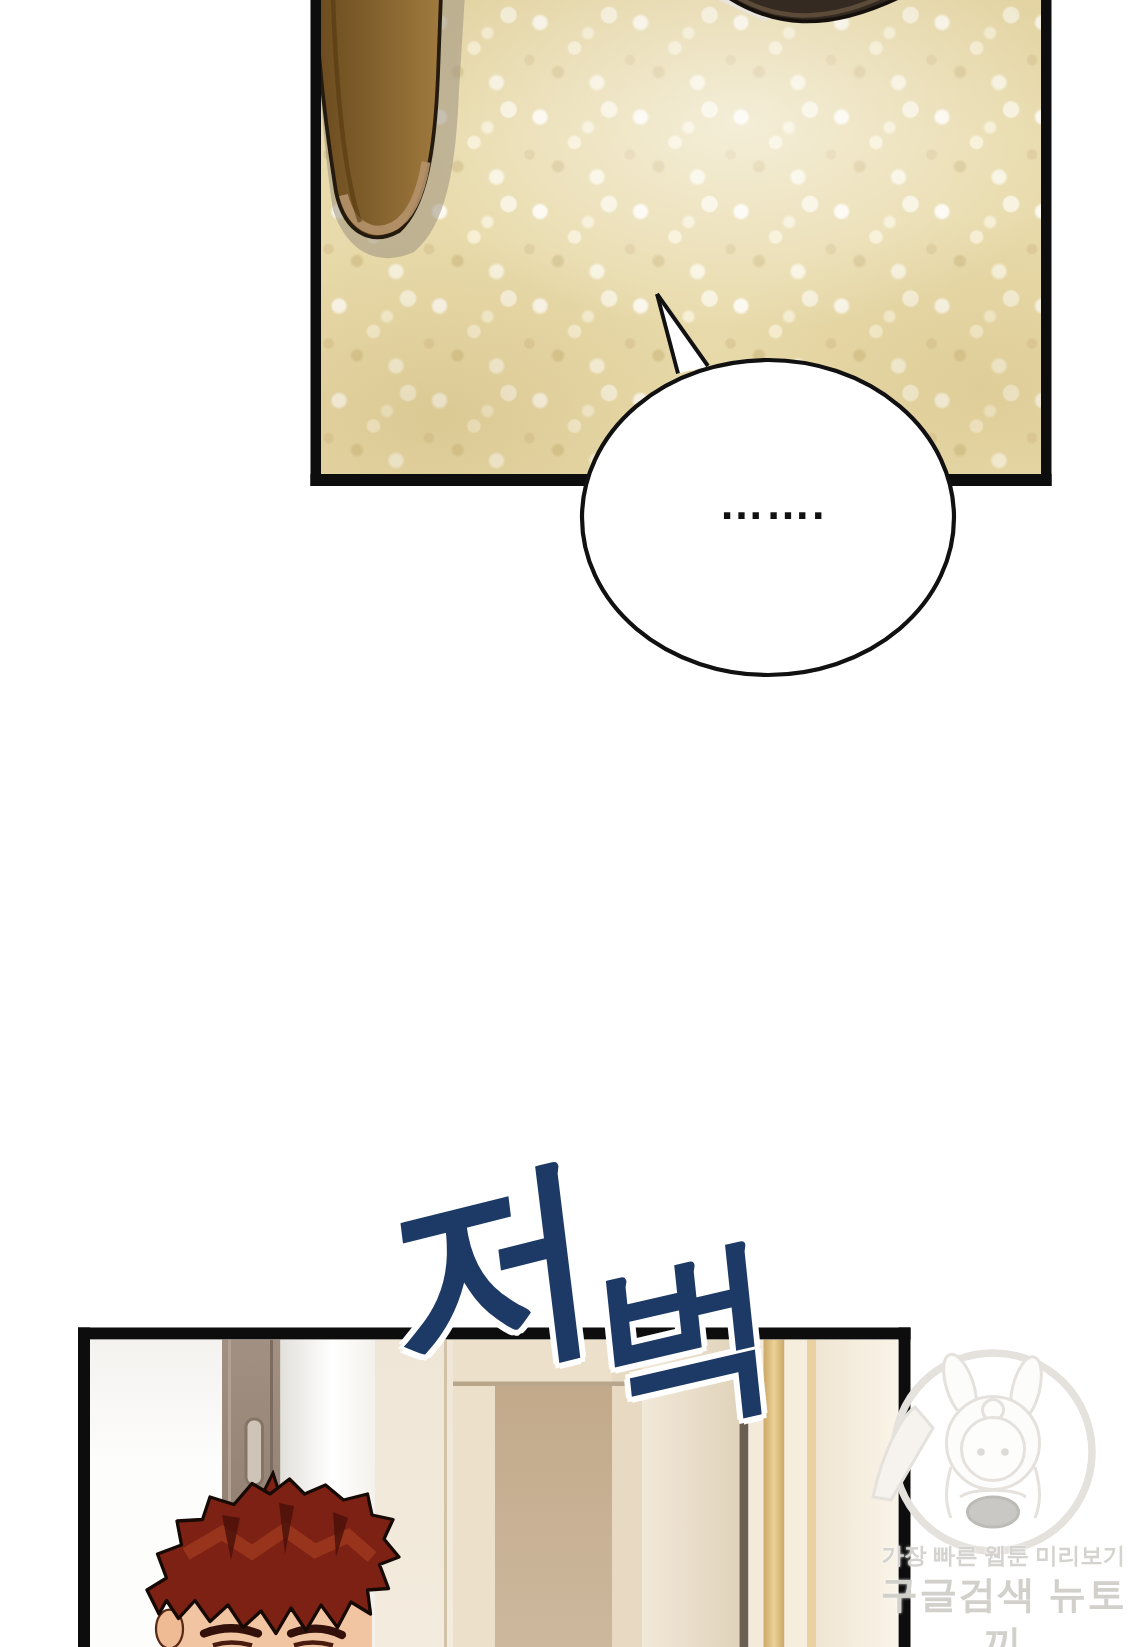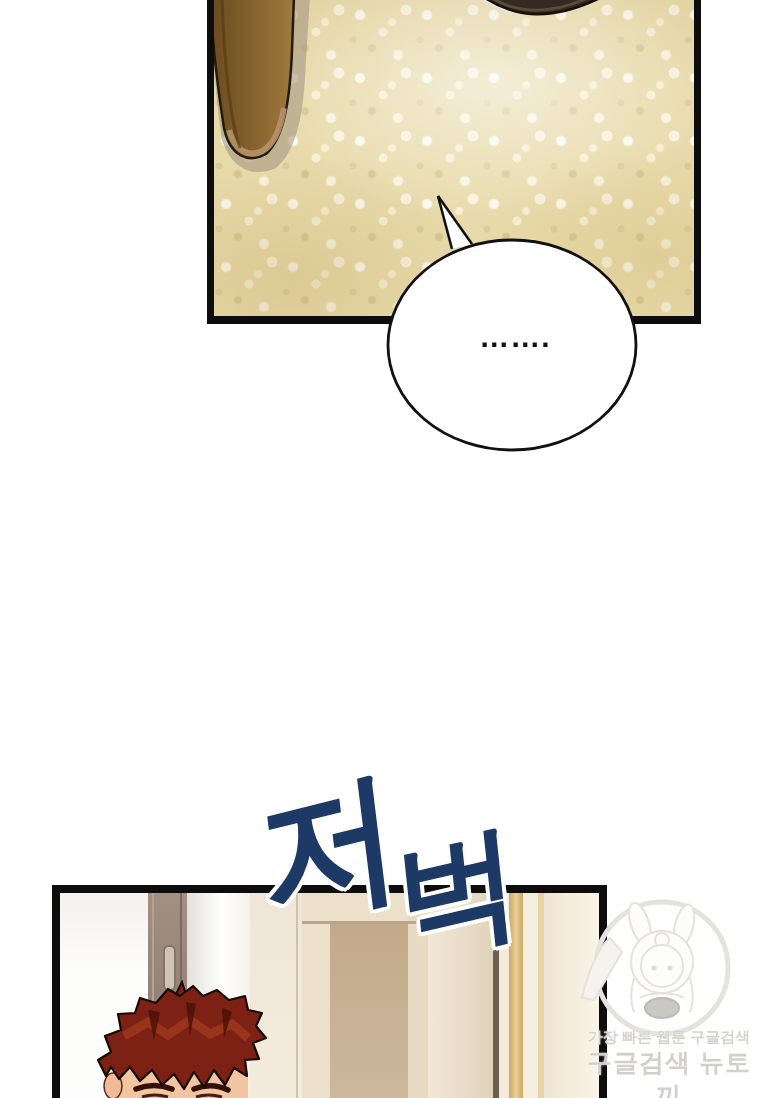--- a/index.html
+++ b/index.html
@@ -183,17 +183,17 @@
         <path d="M 56,80 C 52,94 52,104 56,114 M 112,80 C 116,94 116,104 112,114" fill="none"></path>
 
         <ellipse cx="84" cy="110" rx="17" ry="10" fill="#cac8c4" stroke="#bdbbb7"></ellipse>
         <path d="M 62,100 C 70,94 98,94 106,100" fill="none"></path>
       </g>
       <g fill="#dddbd7">
         <circle cx="76" cy="70" r="2.5"></circle>
           <circle cx="92" cy="70" r="2.5"></circle>
       </g>
     </svg>
-    <div class="wm-line wm1">가장 빠른 웹툰 구글검색</div>
+    <div class="wm-line wm1">가장 빠른 웹툰 미리보기</div>
     <div class="wm-line wm2">구글검색 뉴토끼</div>
   </div>
 
 </div>
 
 </body></html>

